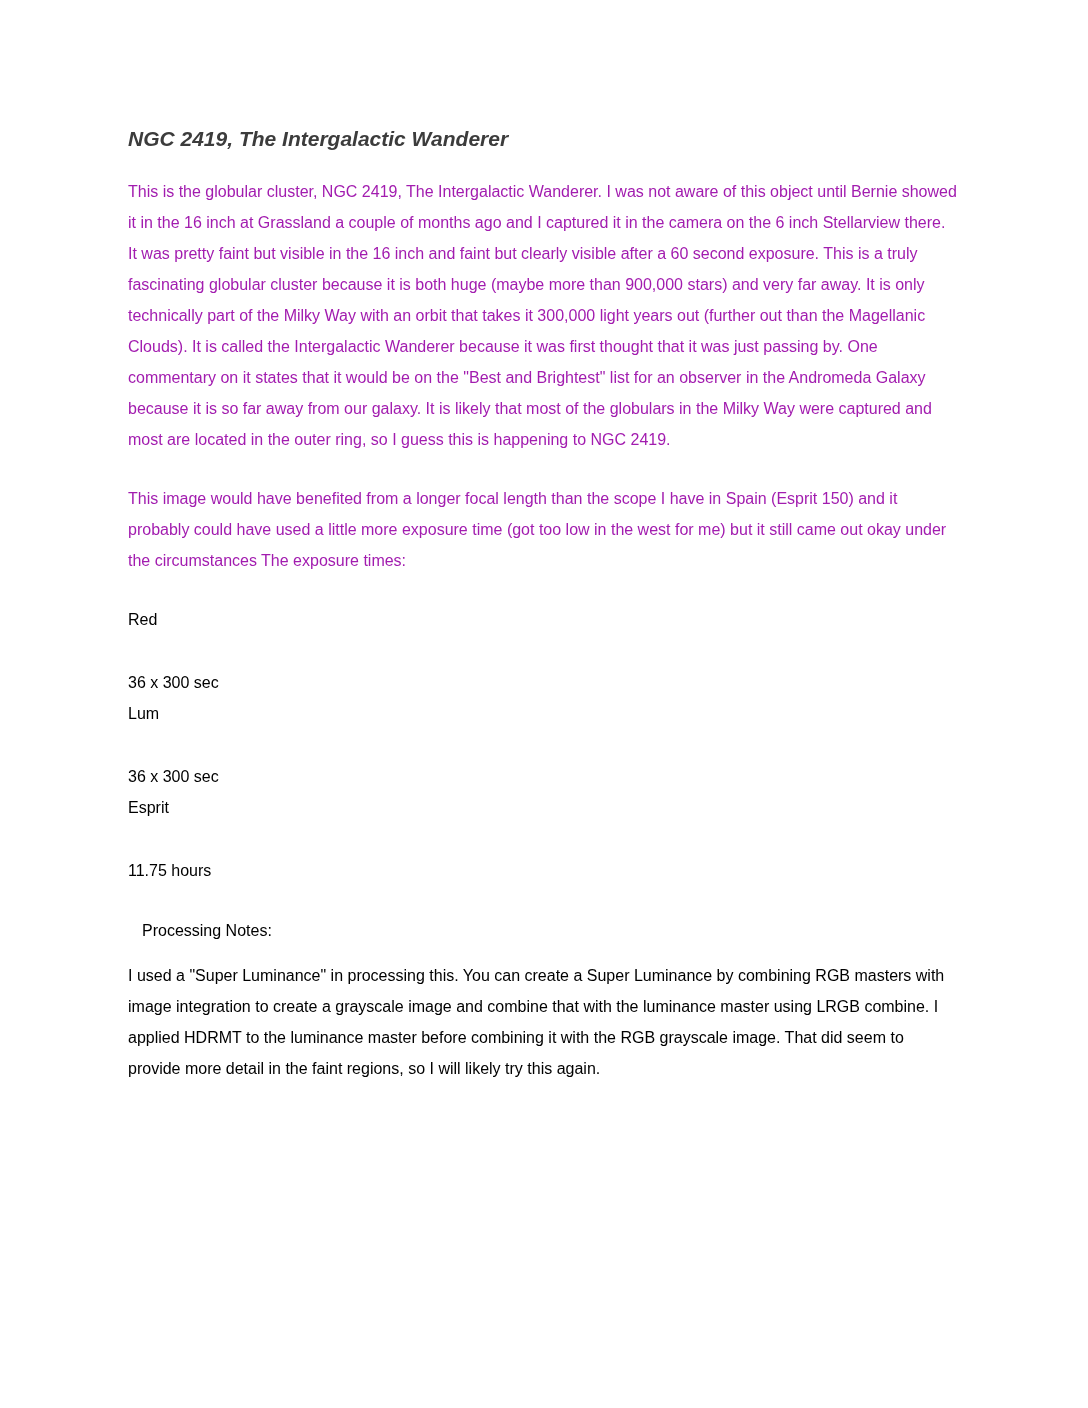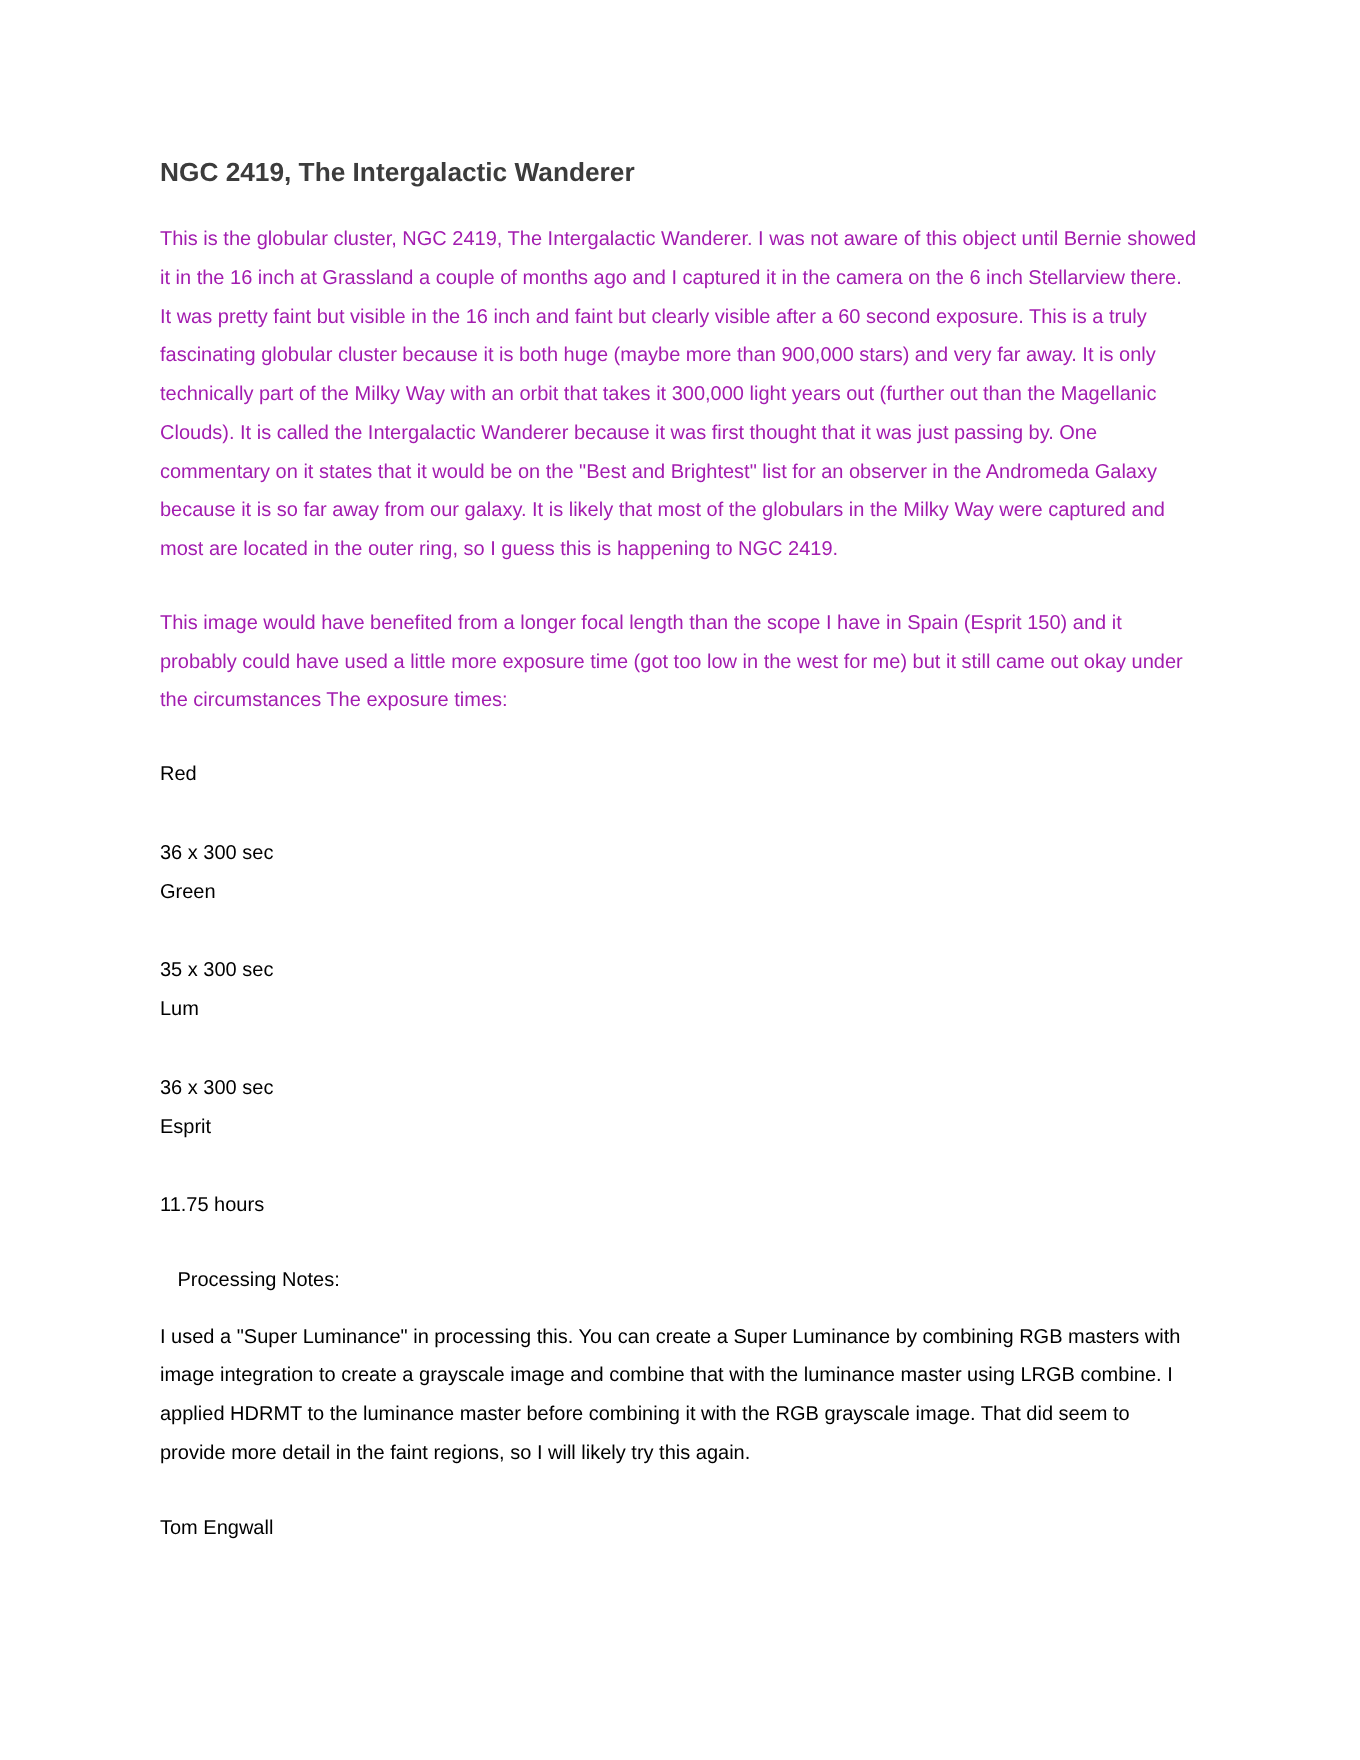--- a/index.html
+++ b/index.html
@@ -20,20 +20,21 @@
     height: 1408px;
     background: #ffffff;
     padding: 126px 130px 0 128px;
   }
   .doc-title {
     font-size: 21px;
     font-weight: bold;
     color: #3c3c3c;
     line-height: 26px;
     margin: 0 0 24px 0;
+    font-style: italic;
   }
   .body-text {
     font-size: 16px;
     line-height: 31px;
     color: #a21caf;
     margin: 0 0 28px 0;
   }
   .exposure-table {
     font-size: 16px;
     line-height: 31px;
@@ -72,33 +73,28 @@
   <p class="body-text">This is the globular cluster, NGC 2419, The Intergalactic Wanderer. I was not aware of this object until Bernie showed it in the 16 inch at Grassland a couple of months ago and I captured it in the camera on the 6 inch Stellarview there. It was pretty faint but visible in the 16 inch and faint but clearly visible after a 60 second exposure. This is a truly fascinating globular cluster because it is both huge (maybe more than 900,000 stars) and very far away. It is only technically part of the Milky Way with an orbit that takes it 300,000 light years out (further out than the Magellanic Clouds). It is called the Intergalactic Wanderer because it was first thought that it was just passing by. One commentary on it states that it would be on the "Best and Brightest" list for an observer in the Andromeda Galaxy because it is so far away from our galaxy. It is likely that most of the globulars in the Milky Way were captured and most are located in the outer ring, so I guess this is happening to NGC 2419.</p>
 
   <p class="body-text">This image would have benefited from a longer focal length than the scope I have in Spain (Esprit 150) and it probably could have used a little more exposure time (got too low in the west for me) but it still came out okay under the circumstances The exposure times:</p>
 
   <div class="exposure-table">
     <div class="exp-row">
       <span class="exp-label">Red</span>
       <span class="exp-value">36 x 300 sec</span>
     </div>
     <div class="exp-row">
-      <span class="exp-label">Green</span>
-      <span class="exp-value">35 x 300 sec</span>
-    </div>
-    <div class="exp-row">
       <span class="exp-label">Lum</span>
       <span class="exp-value">36 x 300 sec</span>
     </div>
     <div class="exp-row">
       <span class="exp-label">Esprit</span>
       <span class="exp-value">11.75 hours</span>
     </div>
   </div>
 
   <div>
     <p class="notes-heading">Processing Notes:</p>
     <p class="notes-body">I used a "Super Luminance" in processing this. You can create a Super Luminance by combining RGB masters with image integration to create a grayscale image and combine that with the luminance master using LRGB combine. I applied HDRMT to the luminance master before combining it with the RGB grayscale image. That did seem to provide more detail in the faint regions, so I will likely try this again.</p>
   </div>
 
-  <p class="signature">Tom Engwall</p>
 
 </div>
 
 </body></html>

